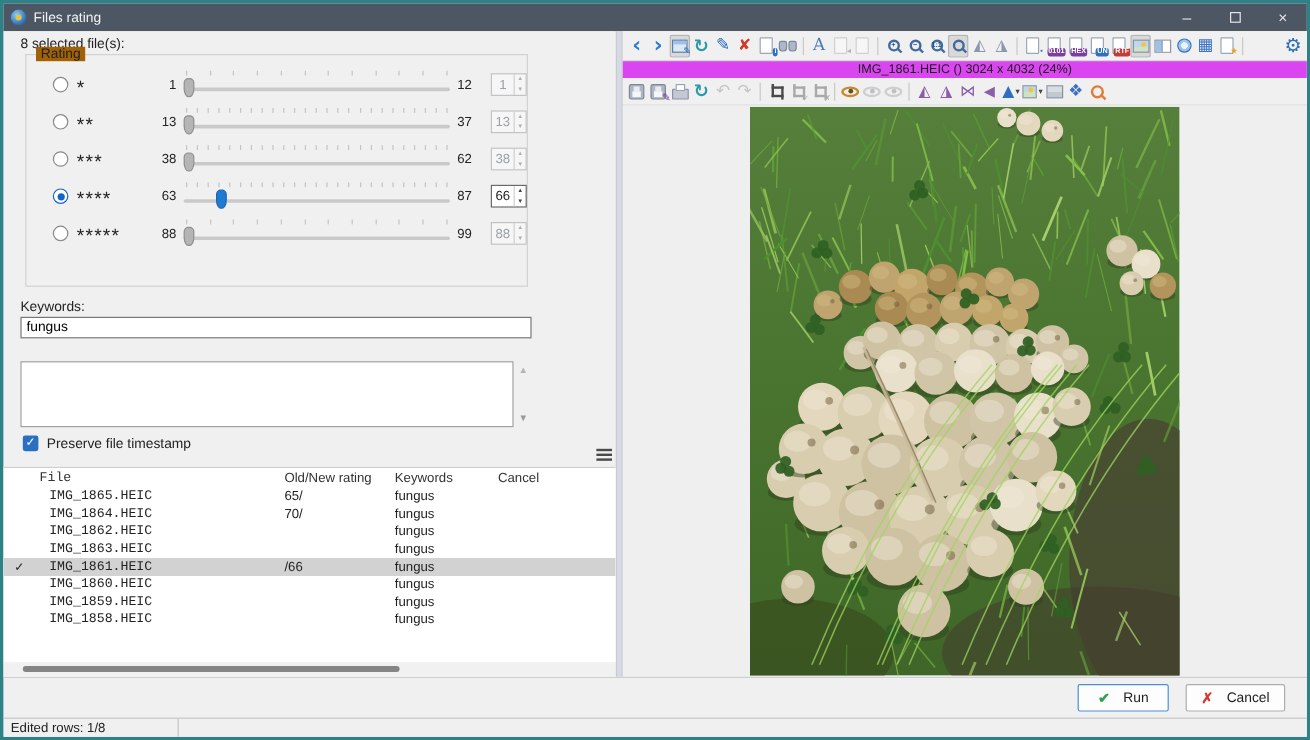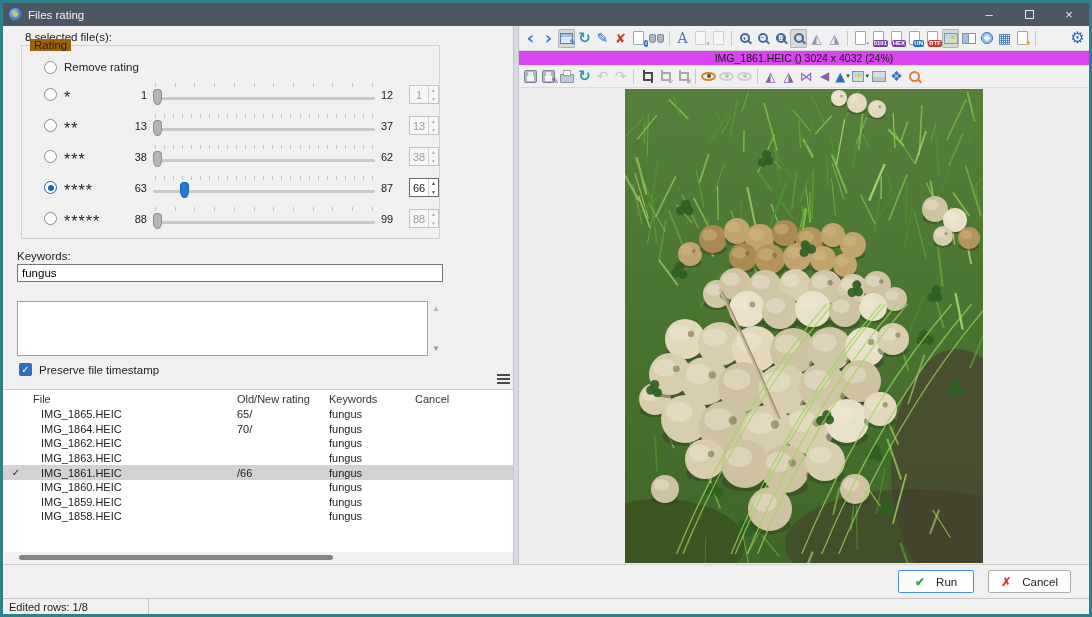--- a/index.html
+++ b/index.html
@@ -8,21 +8,21 @@
   .titlebar{height:23px;background:#4d5663;display:flex;align-items:center;padding-left:6px;gap:6px;flex:0 0 auto;}
   .app-icon{width:13px;height:13px;border-radius:50%;background:radial-gradient(circle at 38% 35%,#8fd0f5,#2b6cb8 70%);position:relative;}
   .app-icon::after{content:"";position:absolute;inset:4px;border-radius:50%;background:#e8c23a;}
   .title-text{color:#f2f2f2;font-size:11.5px;}
   .tb-controls{margin-left:auto;display:flex;height:100%;}
   .tb-btn{width:40px;height:100%;display:flex;align-items:center;justify-content:center;color:#e6e6e6;font-size:13px;}
   .tb-btn .maxbox{width:9px;height:9px;border:1px solid #e6e6e6;}
   .main{flex:1;display:flex;min-height:0;}
   
   .left-pane{width:510px;position:relative;flex:0 0 auto;background:#f0f0f0;font-size:11.5px;}
-  .lbl8{position:absolute;top:5px;left:22px;}
+  .lbl8{position:absolute;top:5px;left:14px;}
   .groupbox{position:absolute;top:19px;left:18px;width:419px;height:194px;border:1px solid #d2d2d2;}
   .legend{position:absolute;top:-7px;left:8px;background:#a16207;padding:0 4px;font-size:11.5px;}
   .gb-inner{position:absolute;inset:0;padding-top:9px;display:flex;flex-direction:column;}
   .remove-row{height:24px;display:flex;align-items:center;padding-left:22px;gap:7px;}
   .slider-row{height:31px;display:flex;align-items:center;padding-left:22px;}
   .radio{width:13px;height:13px;border:1px solid #8a8a8a;border-radius:50%;background:#fff;flex:0 0 auto;position:relative;}
   .radio.sel{border-color:#1464c8;}
   .radio.sel::after{content:"";position:absolute;inset:2.5px;border-radius:50%;background:#1464c8;}
   .stars{width:64px;padding-left:7px;font-size:16px;letter-spacing:1px;line-height:6px;position:relative;top:3px;white-space:nowrap;}
   .minlbl{width:26px;text-align:right;margin-right:6px;font-size:11px;}
@@ -45,21 +45,21 @@
   .carrow{position:absolute;left:429px;font-size:8px;color:#b5b5b5;}
   .chk-row{position:absolute;top:337px;left:16px;display:flex;align-items:center;gap:7px;}
   .checkbox{width:13px;height:13px;background:#2b6fc0;border-radius:2px;color:#fff;font-size:10px;display:flex;align-items:center;justify-content:center;line-height:1;}
   .hamburger{position:absolute;top:346px;left:492px;display:flex;flex-direction:column;gap:2px;padding:2px;}
   .hamburger i{width:13px;height:2px;background:#4a4a4a;}
   .filelist{position:absolute;top:363px;left:0;right:0;bottom:12px;background:#fff;border-top:1px solid #cfcfcf;font-size:11px;overflow:hidden;}
   .frow{display:flex;height:14.6px;align-items:center;}
   .frow.hdr{height:17px;color:#333;}
   .frow.sel{background:#d2d2d2;}
   .c-gut{width:26px;text-align:center;flex:0 0 auto;font-size:10px;}
-  .c-file{width:208px;flex:0 0 auto;padding-left:12px;}
+  .c-file{width:208px;flex:0 0 auto;padding-left:12px;font-family:Liberation Mono, monospace;}
   .frow.hdr .c-file{padding-left:4px;}
   .c-rate{width:92px;flex:0 0 auto;}
   .c-kw{width:86px;flex:0 0 auto;}
   .c-com{flex:1;}
   .hscroll{position:absolute;left:0;right:0;bottom:0;height:12px;background:#f1f1f1;}
   .hthumb{position:absolute;top:3px;left:16px;width:314px;height:5px;background:#858585;border-radius:3px;}
   
   .splitter{width:6px;background:#d7dae2;border-left:1px solid #c3c6d0;border-right:1px solid #c3c6d0;flex:0 0 auto;}
   
   .right-pane{flex:1;display:flex;flex-direction:column;min-width:0;background:#efefef;}
@@ -137,24 +137,20 @@
   </div>
 
   <div class="main">
 
     <div class="left-pane">
       <div class="lbl8">8 selected file(s):</div>
 
       <div class="groupbox">
         <span class="legend">Rating</span>
         <div class="gb-inner">
-          <div class="remove-row">
-            <span class="radio"></span>
-            <span>Remove rating</span>
-          </div>
           <div id="rating-rows">
               <div class="slider-row">
                 <span class="radio"></span>
                 <span class="stars">*</span>
                 <span class="minlbl">1</span>
                 <span class="trackbox">
                   <span class="ticks">
                     <i></i>
                     <i></i>
                     <i></i>

